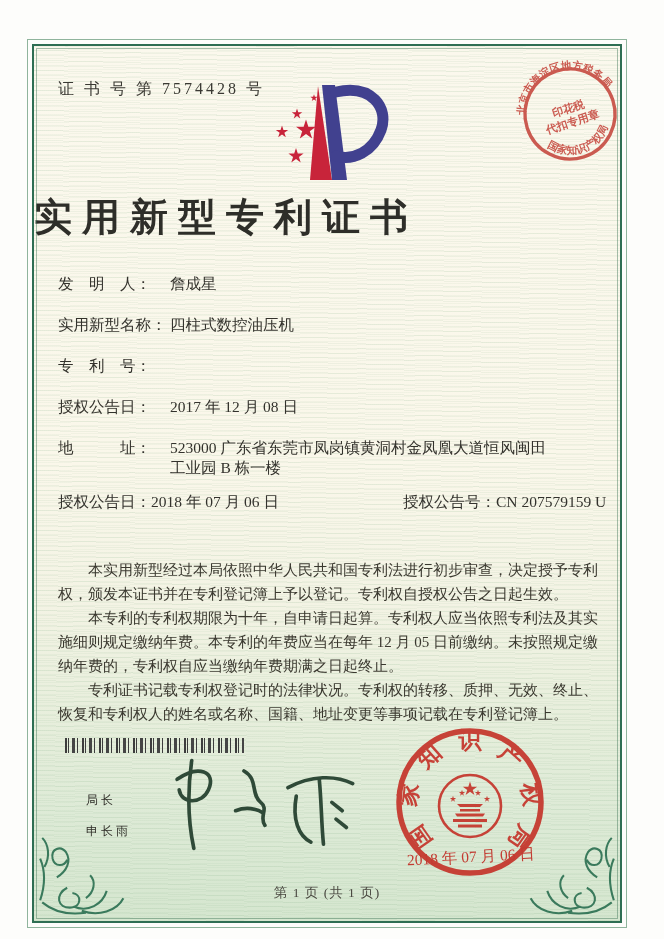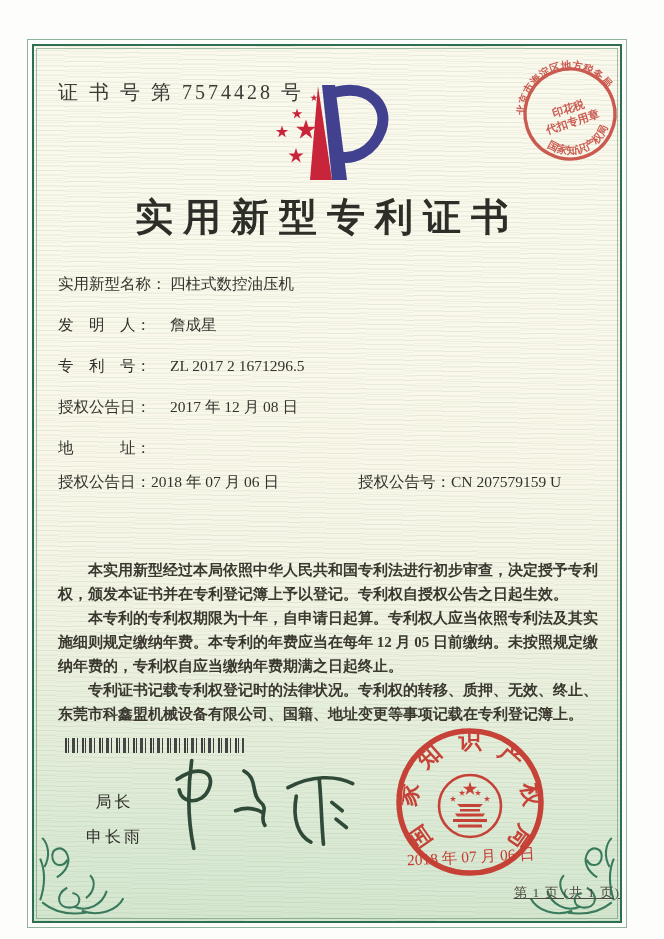--- a/index.html
+++ b/index.html
@@ -17,59 +17,59 @@
       repeating-linear-gradient(-1deg, rgba(120,170,125,0.07) 0 1px, rgba(0,0,0,0) 1px 4px),
       linear-gradient(180deg,#fbf8ed 0%,#faf7ea 48%,#f3f3e4 64%,#e9efdd 75%,#ddead6 88%,#d5e6cf 100%);
   }
   .cert::before{
     content:""; position:absolute; inset:-7px; border:1px solid #8fb49c; pointer-events:none;
   }
   .cert::after{
     content:""; position:absolute; inset:2px; border:1px solid rgba(60,115,85,0.45); pointer-events:none;
   }
   .cert-no{
-    position:absolute; left:24px; top:33px; font-size:20px; letter-spacing:3px; color:#3a3933;
+    position:absolute; left:24px; top:33px; font-size:16px; letter-spacing:3px; color:#3a3933;
   }
   .logo{ position:absolute; left:226px; top:36px; width:140px; height:104px; }
   .tax-stamp{ position:absolute; left:478px; top:10px; width:116px; height:116px; transform:rotate(-18deg); opacity:.88; }
   .title{
     position:absolute; left:0; top:146px; width:100%; margin:0;
-    text-align:center; font-size:38px; font-weight:700; letter-spacing:10px; color:#2e2e29;
+    font-size:38px; font-weight:700; letter-spacing:10px; color:#2e2e29;
   }
   .fields{ position:absolute; left:24px; top:228px; width:545px; font-size:15.5px; }
   .field-row{ display:flex; line-height:20px; margin-bottom:21px; }
   .field-label{ flex:0 0 112px; white-space:nowrap; color:#33322c; }
   .field-value{ flex:1; white-space:pre-line; color:#33322c; }
   .row-addr{ margin-bottom:14px; }
   .grant-row{ display:flex; line-height:20px; }
   .grant-left{ flex:0 0 300px; white-space:nowrap; }
-  .grant-right{ white-space:nowrap; }
+  .grant-right{ white-space:nowrap;margin-left:45px; }
   .paragraphs{
     position:absolute; left:24px; top:512px; width:548px;
     font-size:15px; line-height:24px; color:#3a382f;
   }
-  .paragraphs p{ margin:0; text-indent:2em;font-weight:bold; }
+  .paragraphs p{ margin:0; text-indent:2em; }
   .barcode{
     position:absolute; left:31px; top:692px; width:179px; height:15px;
     background-image:repeating-linear-gradient(90deg,
       #3d3d3d 0 2px, rgba(0,0,0,0) 2px 3px,
       #3d3d3d 3px 4px, rgba(0,0,0,0) 4px 7px,
       #454545 7px 10px, rgba(0,0,0,0) 10px 12px,
       #3d3d3d 12px 13px, rgba(0,0,0,0) 13px 17px);
   }
-  .officer{ position:absolute; left:52px; top:746px; font-size:16px; letter-spacing:3px; color:#2f2e28;text-align:center; }
+  .officer{ position:absolute; left:52px; top:746px; font-size:12px; letter-spacing:3px; color:#2f2e28; }
   .officer div{ margin-bottom:14px; }
   .signature{ position:absolute; left:128px; top:702px; width:210px; height:115px; }
   .office-stamp{ position:absolute; left:348px; top:668px; width:176px; height:176px; opacity:.93; }
   .corner{ position:absolute; bottom:2px; width:104px; height:104px; }
   .corner.left{ left:2px; }
   .corner.right{ right:2px; transform:scaleX(-1); }
   .footer{
-    position:absolute; left:0; top:838px; width:100%; text-align:right;
-    font-size:13.5px; letter-spacing:1px; color:#4b4a42;text-decoration:underline;
+    position:absolute; left:0; top:838px; width:100%; text-align:center;
+    font-size:13.5px; letter-spacing:1px; color:#4b4a42;
   }
   svg text{ font-family:"Liberation Serif", serif; }
 </style>
 </head>
 <body>
 
 <div class="page">
   <div class="cert">
 
     <div class="cert-no">证 书 号 第 7574428 号</div>
@@ -103,52 +103,53 @@
       <text x="0" y="12" text-anchor="middle" font-size="11" font-weight="700" fill="#c5463c">代扣专用章</text>
       <text font-size="10.5" fill="#c5463c" font-weight="700">
         <textPath href="#taxArcBottom" startOffset="50%" text-anchor="middle">国家知识产权局</textPath>
       </text>
     </svg>
 
     <h1 class="title">实用新型专利证书</h1>
 
     <div class="fields">
       <div class="field-row">
+        <span class="field-label">发　明　人：</span>
+        <span class="field-value">詹成星</span>
+      </div>
+      <div class="field-row">
         <span class="field-label">实用新型名称：</span>
         <span class="field-value">四柱式数控油压机</span>
       </div>
       <div class="field-row">
-        <span class="field-label">发　明　人：</span>
-        <span class="field-value">詹成星</span>
-      </div>
-      <div class="field-row">
         <span class="field-label">专　利　号：</span>
-        <span class="field-value">ZL 2017 2 1671296.5</span>
       </div>
       <div class="field-row">
         <span class="field-label">授权公告日：</span>
         <span class="field-value">2017 年 12 月 08 日</span>
       </div>
       <div class="field-row row-addr">
         <span class="field-label">地　　　址：</span>
+        <span class="field-value">523000 广东省东莞市凤岗镇黄洞村金凤凰大道恒风闽田
+工业园 B 栋一楼</span>
       </div>
       <div class="grant-row">
         <span class="grant-left">
           <span>授权公告日：</span><span>2018 年 07 月 06 日</span>
         </span>
         <span class="grant-right">
           <span>授权公告号：</span><span>CN 207579159 U</span>
         </span>
       </div>
     </div>
 
     <div class="paragraphs">
       <p>本实用新型经过本局依照中华人民共和国专利法进行初步审查，决定授予专利权，颁发本证书并在专利登记簿上予以登记。专利权自授权公告之日起生效。</p>
       <p>本专利的专利权期限为十年，自申请日起算。专利权人应当依照专利法及其实施细则规定缴纳年费。本专利的年费应当在每年 12 月 05 日前缴纳。未按照规定缴纳年费的，专利权自应当缴纳年费期满之日起终止。</p>
-      <p>专利证书记载专利权登记时的法律状况。专利权的转移、质押、无效、终止、东莞市科鑫盟机械设备有限公司、国籍、地址变更等事项记载在专利登记簿上。</p>
+      <p>专利证书记载专利权登记时的法律状况。专利权的转移、质押、无效、终止、恢复和专利权人的姓名或名称、国籍、地址变更等事项记载在专利登记簿上。</p>
     </div>
 
     <div class="barcode"></div>
 
     <div class="officer">
       <div>局长</div>
       <div>申长雨</div>
     </div>
 
     <svg class="signature" viewBox="0 0 200 110" fill="none" stroke="#2f4a38" stroke-width="3.5" stroke-linecap="round">

